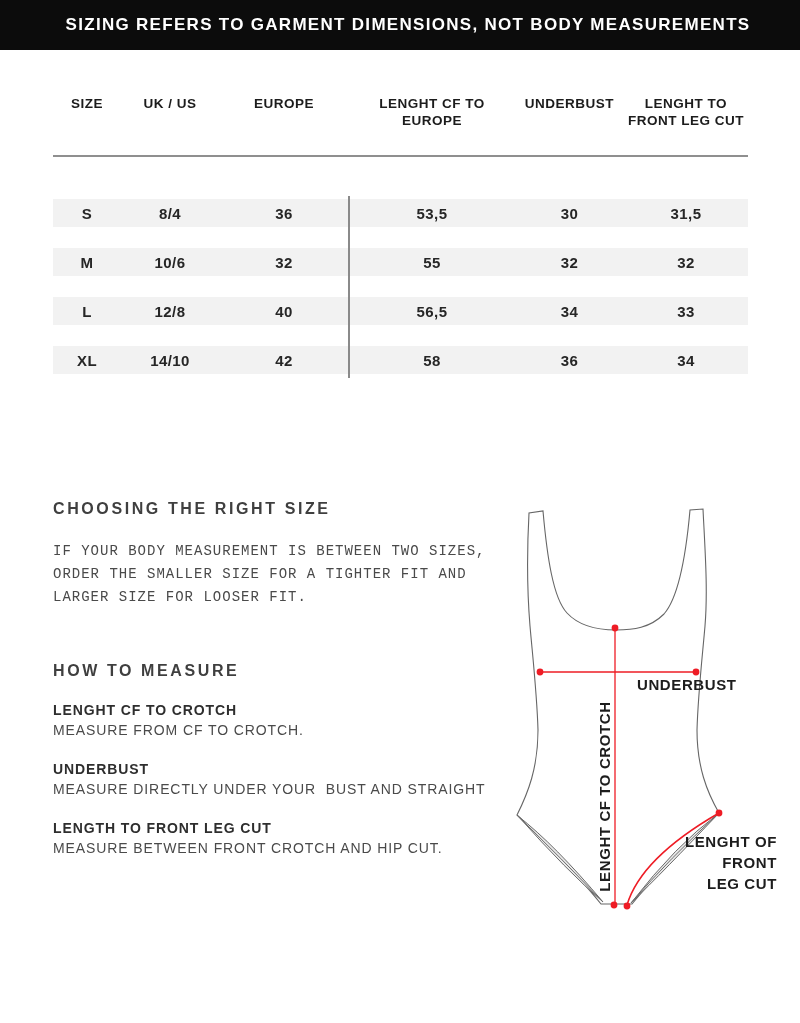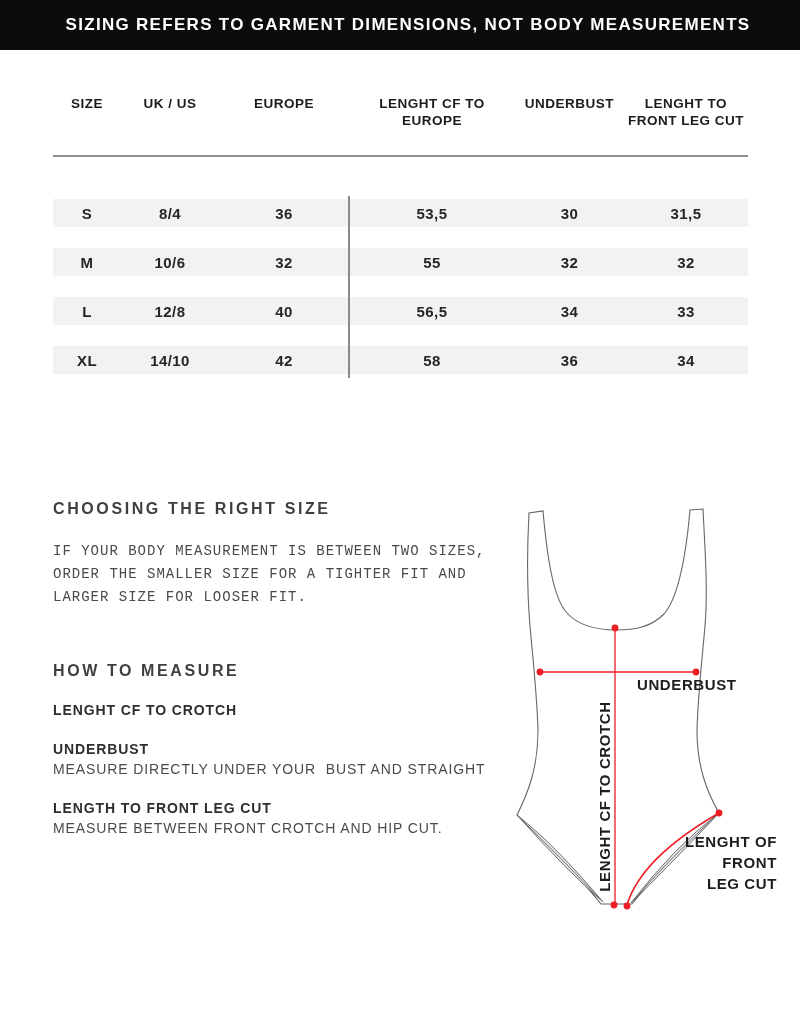--- a/index.html
+++ b/index.html
@@ -190,20 +190,21 @@
 
 <div class="section-title" id="choosing-title">CHOOSING THE RIGHT SIZE</div>
 <div class="body-text">IF YOUR BODY MEASUREMENT IS BETWEEN TWO SIZES,
 ORDER THE SMALLER SIZE FOR A TIGHTER FIT AND
 LARGER SIZE FOR LOOSER FIT.</div>
 
 <div class="section-title" id="how-title">HOW TO MEASURE</div>
 <div class="measure-list">
   <div class="measure-item">
     <div class="mi-title">LENGHT CF TO CROTCH</div>
+    <div class="mi-desc">MEASURE FROM CF TO CROTCH.</div>
   </div>
   <div class="measure-item">
     <div class="mi-title">UNDERBUST</div>
     <div class="mi-desc">MEASURE DIRECTLY UNDER YOUR  BUST AND STRAIGHT</div>
   </div>
   <div class="measure-item">
     <div class="mi-title">LENGTH TO FRONT LEG CUT</div>
     <div class="mi-desc">MEASURE BETWEEN FRONT CROTCH AND HIP CUT.</div>
   </div>
 </div>

